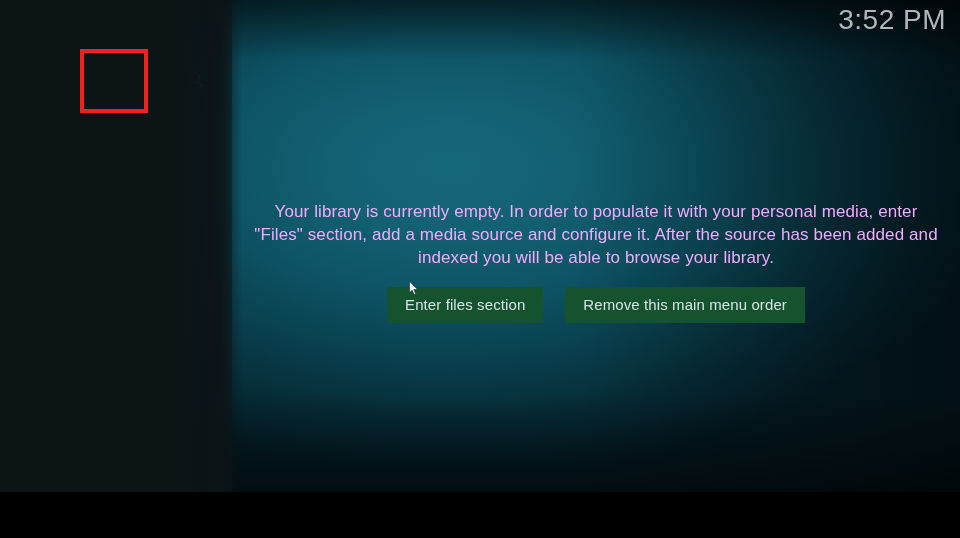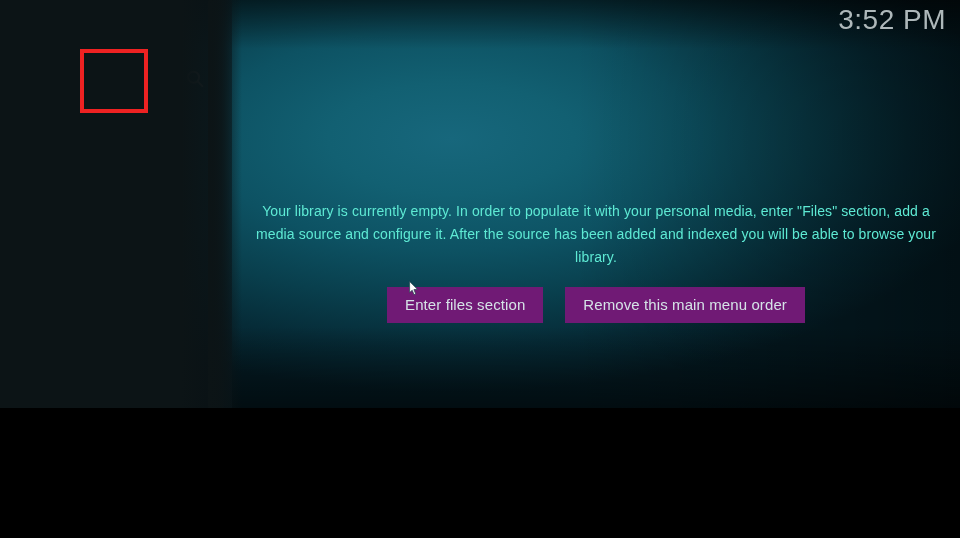--- a/index.html
+++ b/index.html
@@ -2,21 +2,21 @@
 <html><head>
 <meta charset="utf-8">
 <style>
   * { margin:0; padding:0; box-sizing:border-box; }
   html, body {
     width:960px; height:538px; overflow:hidden;
     background:#000;
     font-family:"Liberation Sans", sans-serif;
   }
   #app {
-    position:relative; width:960px; height:408px; overflow:hidden;
+    position:relative; width:960px; height:492px; overflow:hidden;
   }
 
   
   .bg-base {
     position:absolute; inset:0;
     background:#04181f;
   }
   .bg-glow {
     position:absolute; inset:0;
     background:
@@ -104,26 +104,26 @@
   }
 
   
   .content {
     position:absolute; left:232px; top:0; width:728px; height:538px;
     display:flex; flex-direction:column; align-items:center;
     justify-content:center; z-index:4;
   }
   .empty-msg {
     width:690px; text-align:center;
-    color:#5eead4; font-size:14px; line-height:23px;
+    color:#f0abfc; font-size:17px; line-height:23px;
     margin-top:-16px; letter-spacing:0.1px;
   }
   .btn-row { display:flex; gap:22px; margin-top:18px; }
   .btn {
-    background:#701a75;
+    background:#14532d;
     color:#d5e3e7; font-size:15px;
     padding:10px 18px 11px;
     border:none; line-height:1;
     letter-spacing:0.1px;
     font-family:"Liberation Sans", sans-serif;
   }
 
   
   .cursor {
     position:absolute; left:409px; top:281px;

